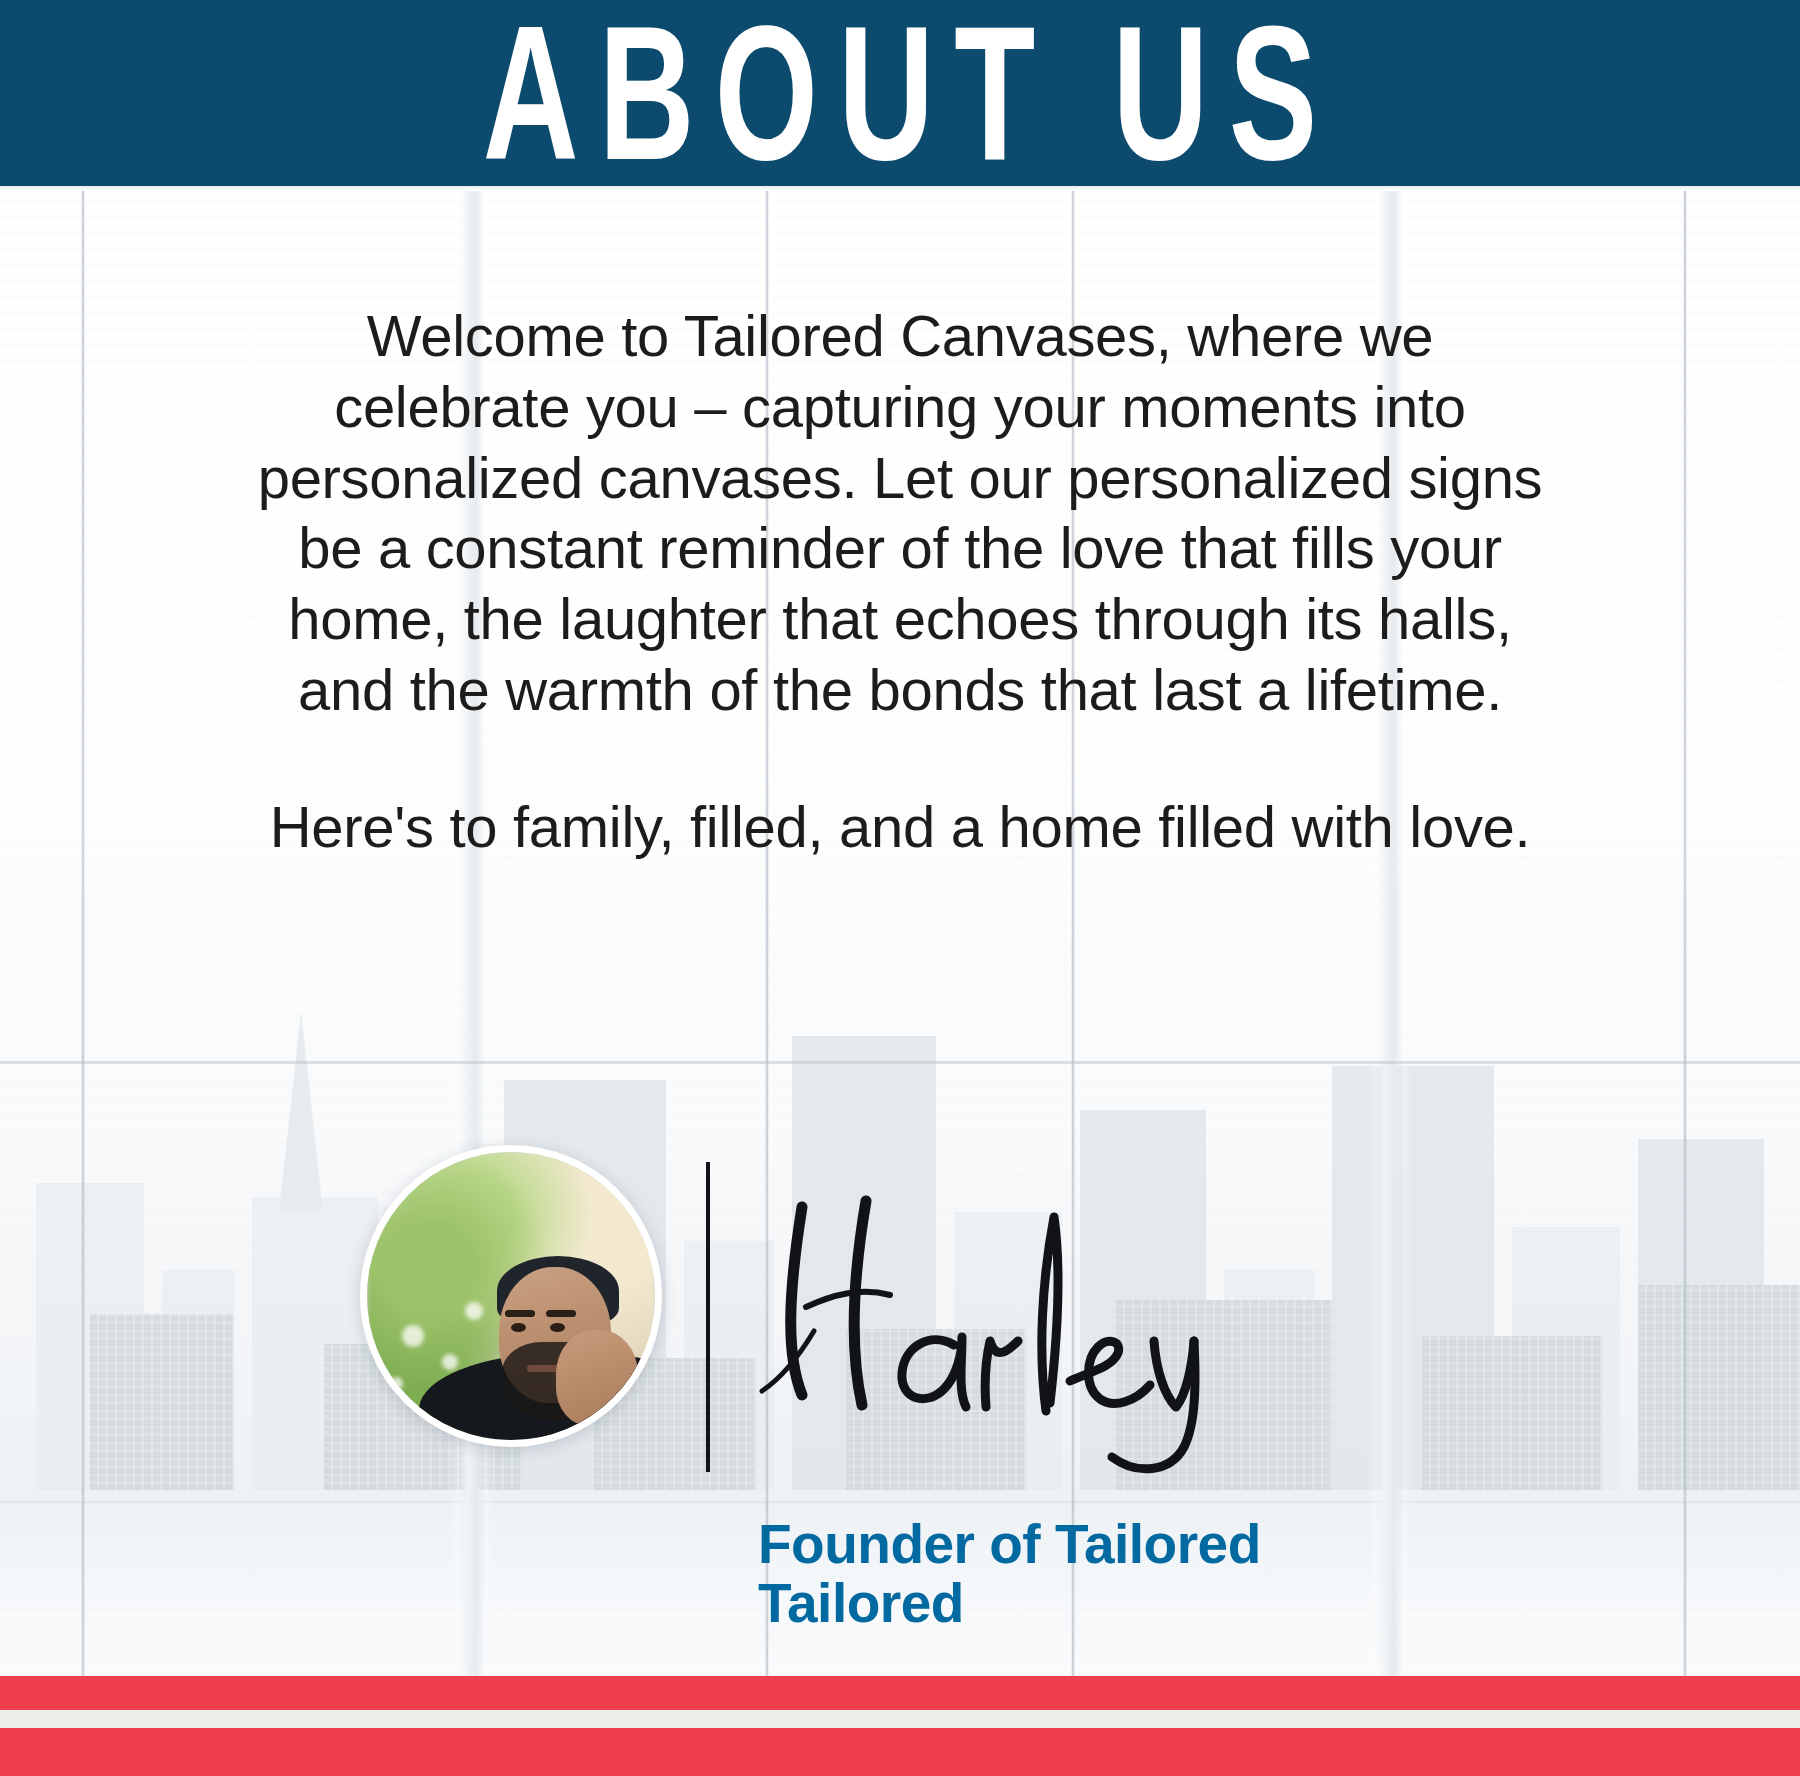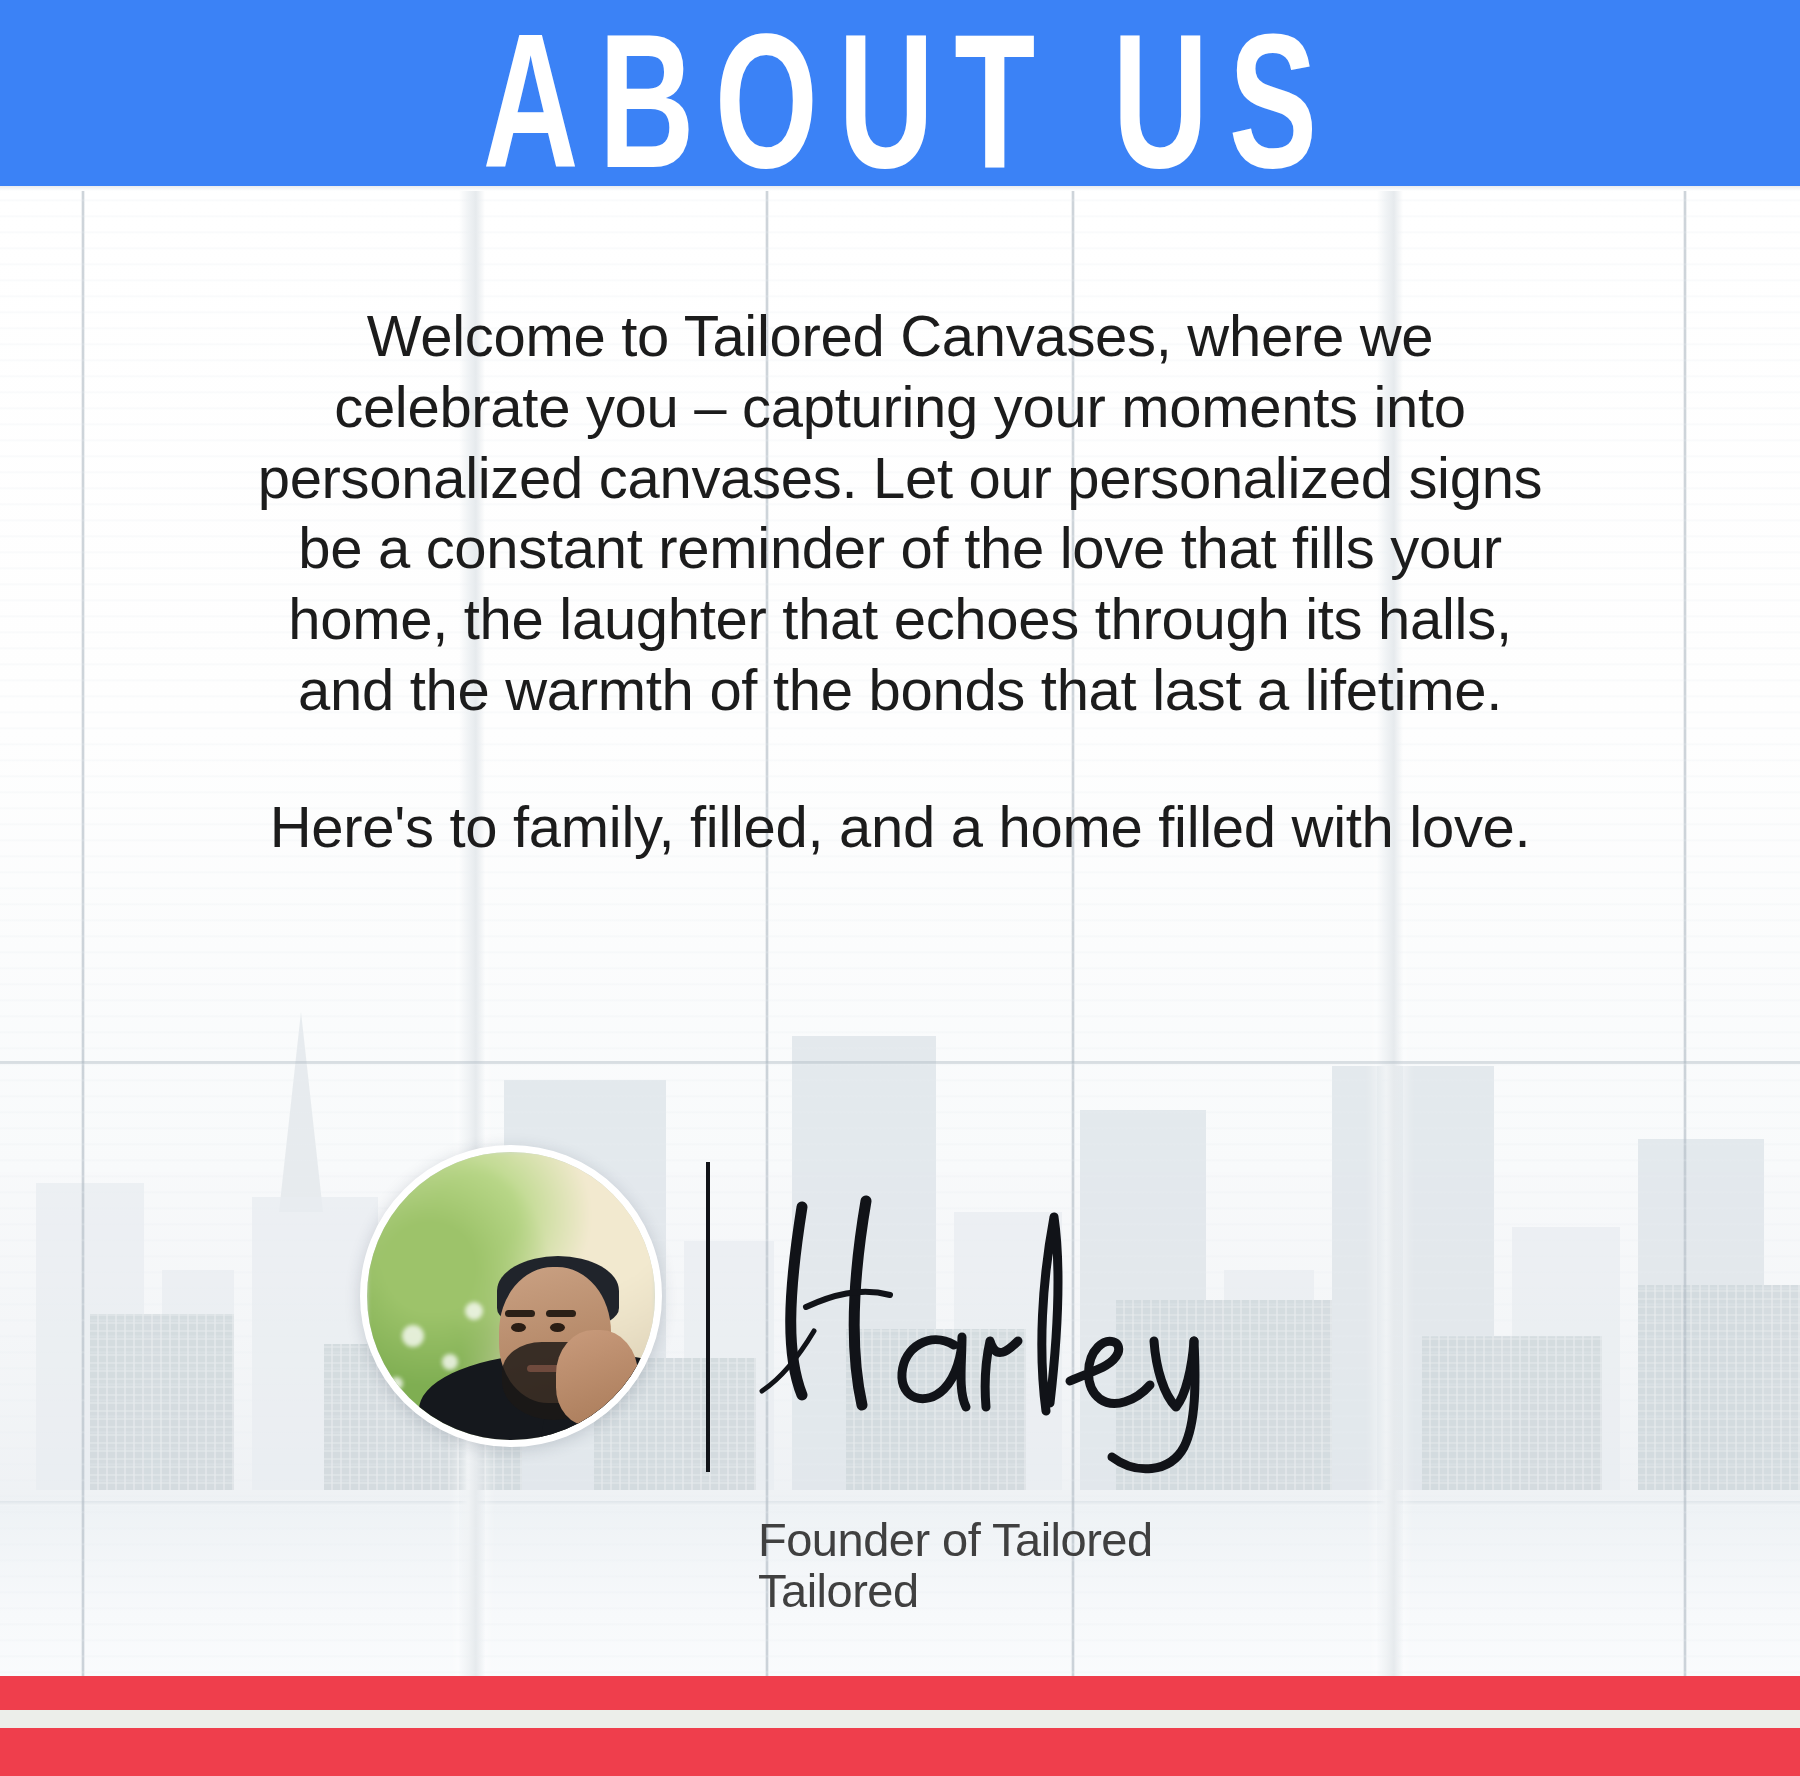--- a/index.html
+++ b/index.html
@@ -74,22 +74,22 @@
     box-shadow:0 0 14px rgba(255,255,255,.7);
   }
   .crossbar {
     position:absolute; left:0; width:100%; height:3px;
     background:rgba(176,186,195,.45);
   }
 
   
   .header {
     position:absolute; left:0; top:0; width:100%; height:186px;
-    background:#3b82f6;
-    display:flex; align-items:flex-end; justify-content:center;
+    background:#0c4a6e;
+    display:flex; align-items:center; justify-content:center;
     z-index:6;
   }
   .header-title {
     color:#ffffff;
     font-family:"Liberation Sans", sans-serif;
     font-weight:700;
     font-size:170px;
     line-height:1;
     letter-spacing:26px;
     transform:scaleX(.78) scaleY(1.12);
@@ -193,23 +193,23 @@
   }
   .signature {
     position:absolute; left:740px; top:1155px;
     width:520px; height:300px;
     z-index:7;
   }
   .signature svg { width:100%; height:100%; overflow:visible; }
   .role {
     position:absolute; left:758px; top:1515px;
     width:560px;
-    color:#404040;
-    font-weight:400;
-    font-size:47px;
+    color:#0369a1;
+    font-weight:700;
+    font-size:55px;
     line-height:1.08;
     letter-spacing:-.5px;
     z-index:8;
   }
 
   
   .bar {
     position:absolute; left:0; width:100%; z-index:9;
   }
   .bar-red-1 { bottom:66px; height:34px; background:#ef3e4c; }

